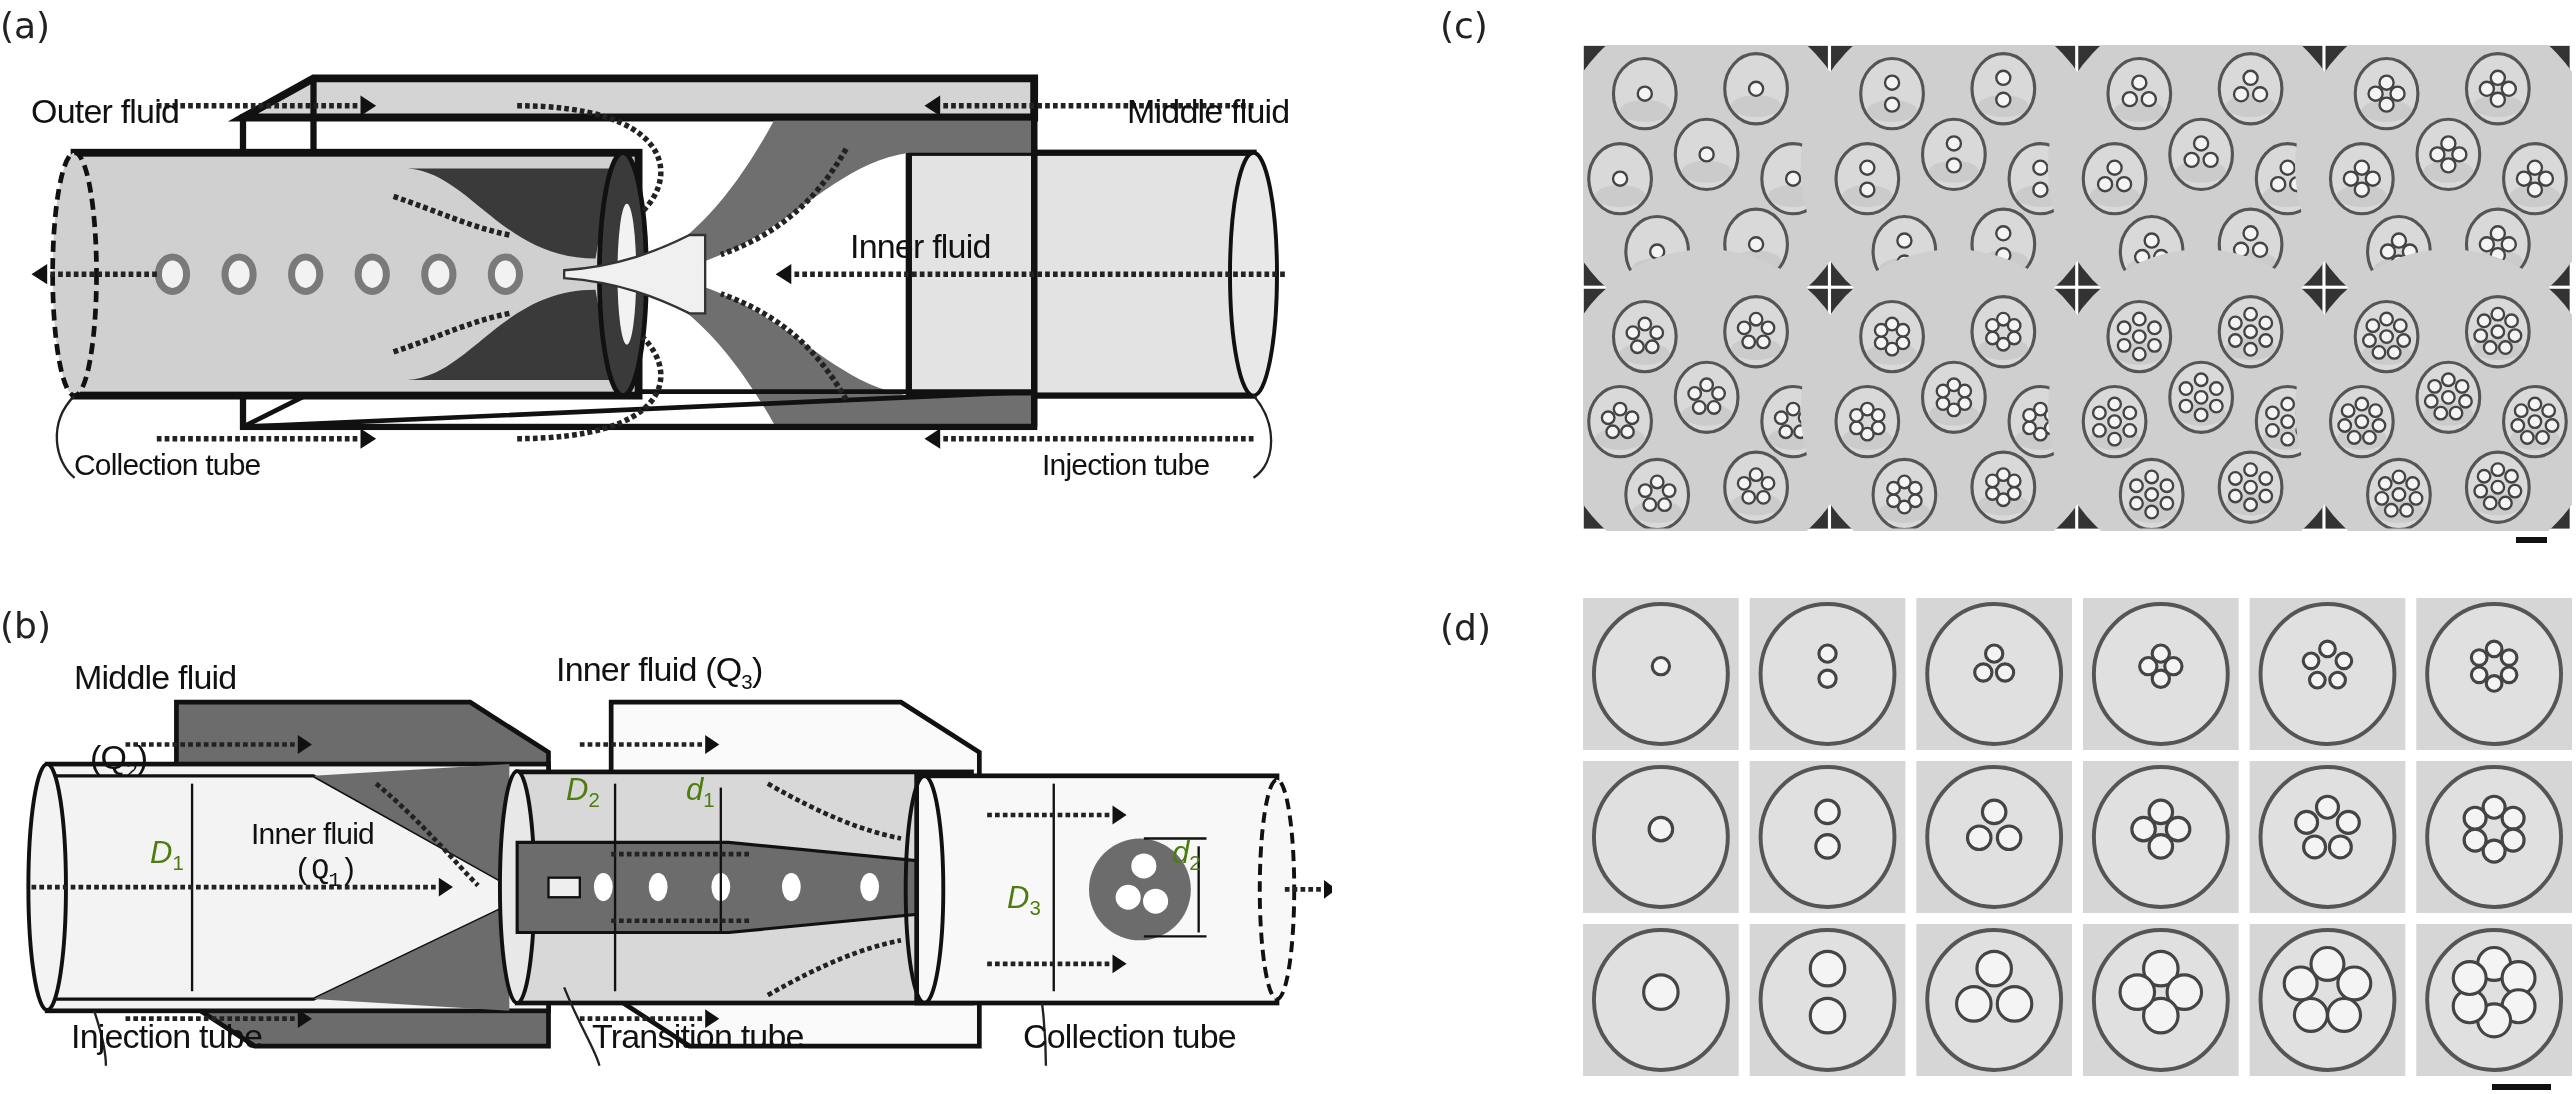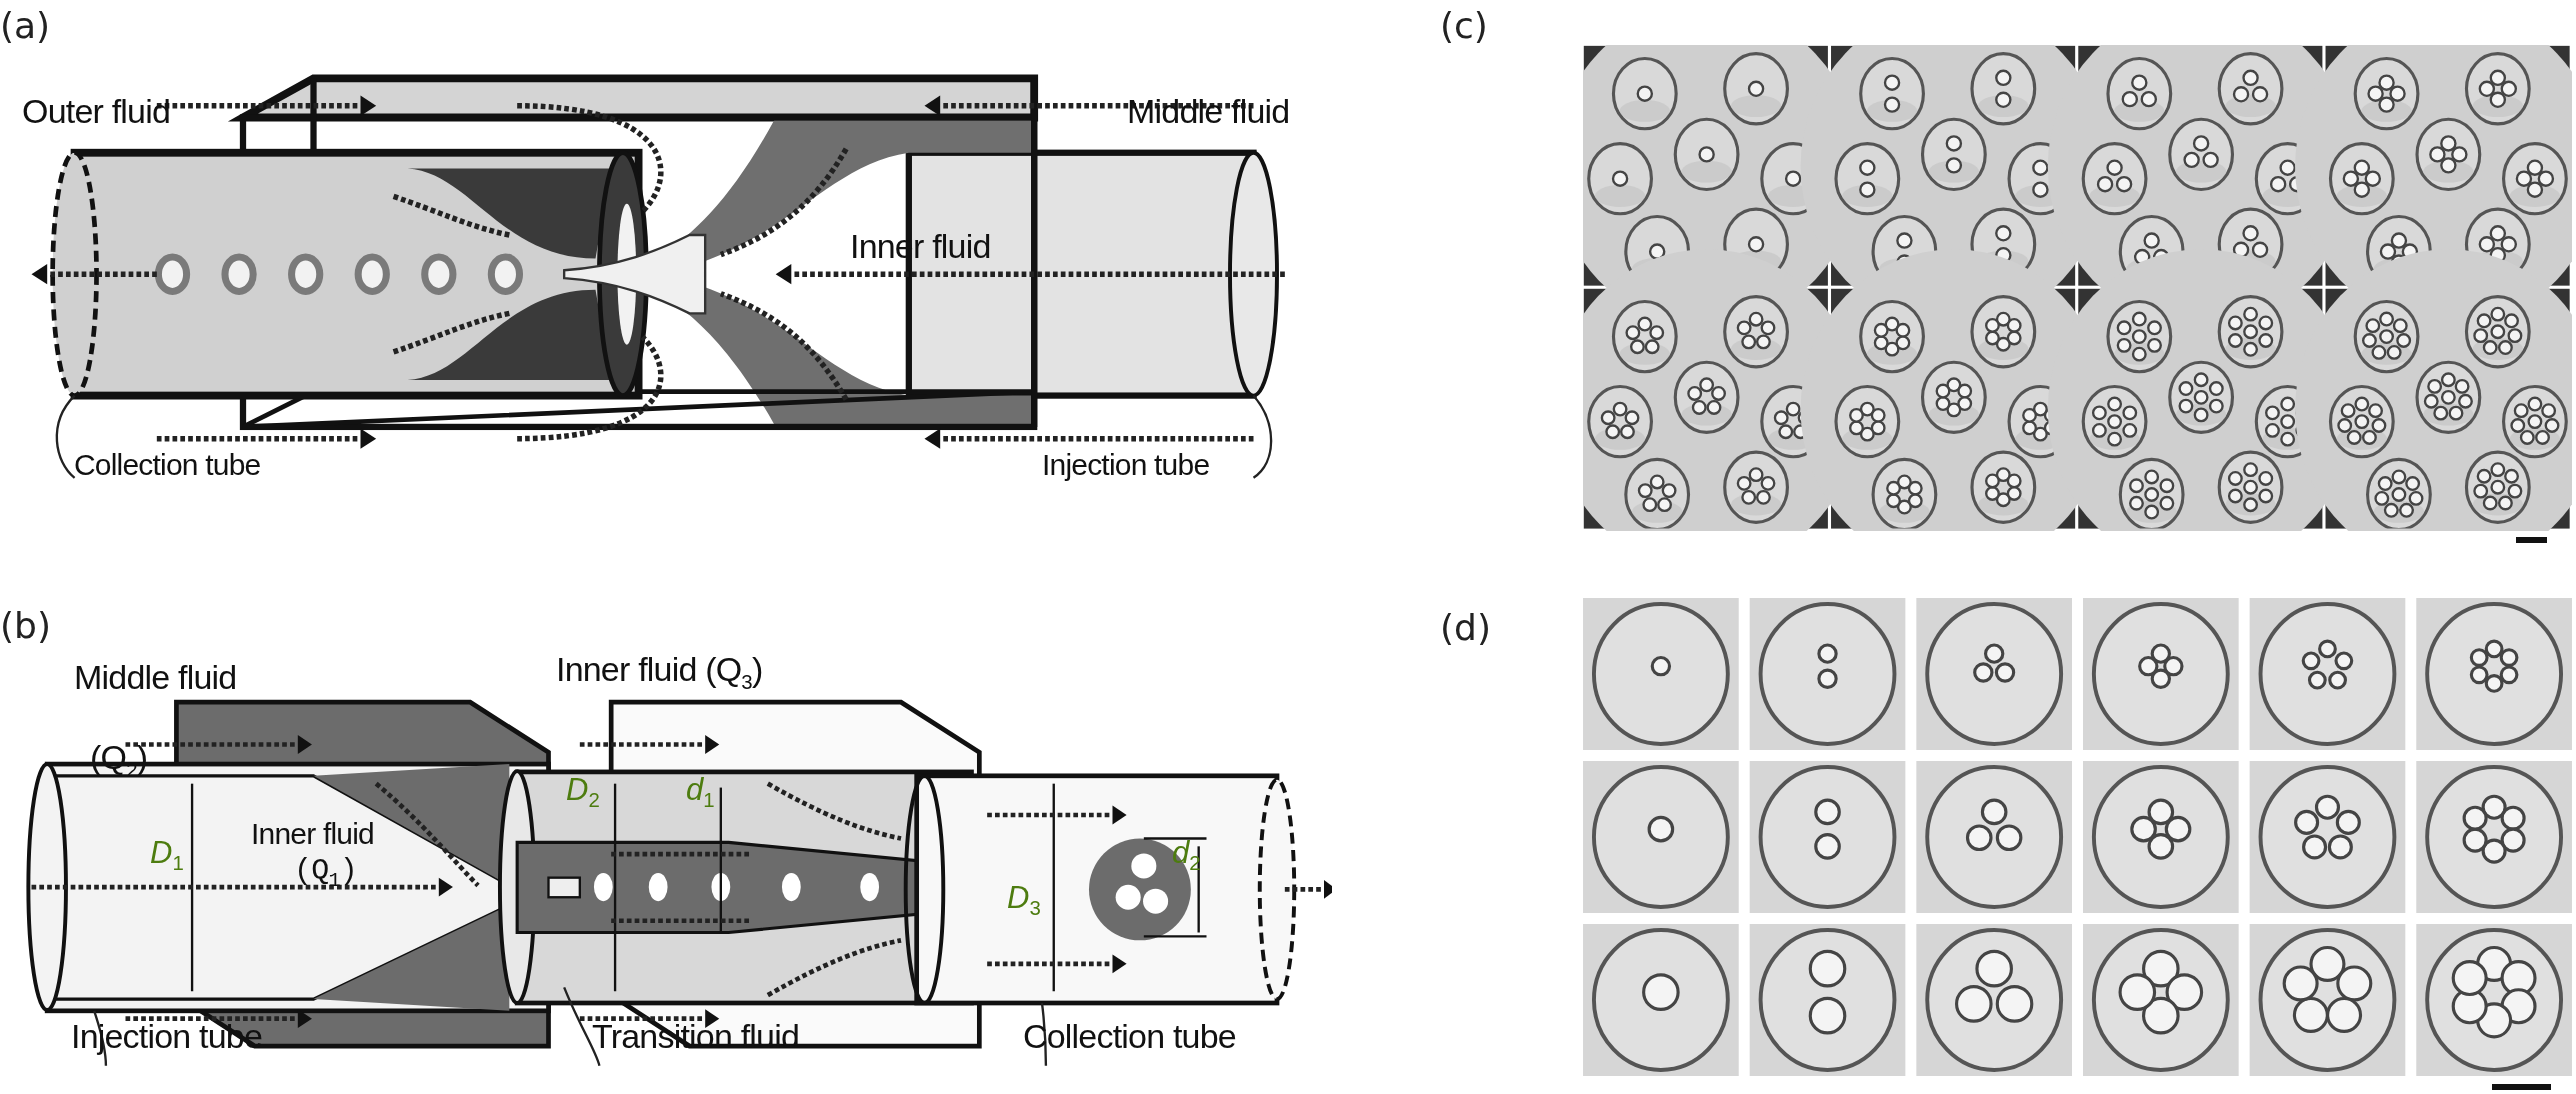--- a/index.html
+++ b/index.html
@@ -69,21 +69,21 @@
     <polygon points="460,547 480,560 460,573"></polygon>
     <polygon points="1200,122 1180,135 1200,148"></polygon>
     <polygon points="1200,547 1180,560 1200,573"></polygon>
     <polygon points="1010,337 990,350 1010,363"></polygon>
     <polygon points="60,337 40,350 60,363"></polygon>
   </g>
 
   <path d="M95,505 C60,540 70,590 95,610" stroke="#222" stroke-width="3" fill="none"></path>
   <path d="M1600,505 C1630,540 1630,590 1600,610" stroke="#222" stroke-width="3" fill="none"></path>
 </svg>
-<div class="lbl" style="left:22px;top:92px;font-size:34px;text-align:center;">Outer fluid</div>
+<div class="lbl" style="left:31px;top:92px;font-size:34px;text-align:center;">Outer fluid</div>
 <div class="lbl" style="left:1127px;top:92px;font-size:34px;">Middle fluid</div>
 <div class="lbl" style="left:850px;top:227px;font-size:34px;">Inner fluid</div>
 <div class="lbl" style="left:74px;top:448px;">Collection tube</div>
 <div class="lbl" style="left:1042px;top:448px;">Injection tube</div>
 
 <div class="panel-label" style="left:0;top:605px;">(b)</div>
 
 <svg width="1332" height="470" viewBox="0 0 1700 600" style="top:627px;">
 
   <polygon points="225,96 600,96 700,160 700,535 325,535 225,470" fill="#6c6c6c" stroke="#111" stroke-width="6"></polygon>
@@ -164,21 +164,21 @@
 <div class="lbl" style="left:90px;top:697px;font-size:34px;margin-top:41px;"><span>(Q</span><sub>2</sub><span>)</span></div>
 <div class="lbl" style="left:556px;top:650px;font-size:34px;"><span>Inner fluid (Q</span><sub>3</sub><span>)</span></div>
 <div class="lbl" style="left:251px;top:817px;">Inner fluid</div>
 <div class="lbl" style="left:294px;top:854px;font-family:Liberation Mono, monospace;"><span>(Q</span><sub>1</sub><span>)</span></div>
 <div class="sym" style="left:150px;top:835px;"><span>D</span><sub>1</sub></div>
 <div class="sym" style="left:566px;top:772px;"><span>D</span><sub>2</sub></div>
 <div class="sym" style="left:686px;top:772px;"><span>d</span><sub>1</sub></div>
 <div class="sym" style="left:1007px;top:880px;"><span>D</span><sub>3</sub></div>
 <div class="sym" style="left:1172px;top:835px;"><span>d</span><sub>2</sub></div>
 <div class="lbl" style="left:71px;top:1017px;font-size:34px;">Injection tube</div>
-<div class="lbl" style="left:592px;top:1017px;font-size:34px;">Transition fluid</div>
+<div class="lbl" style="left:592px;top:1017px;font-size:34px;">Transition tube</div>
 <div class="lbl" style="left:1023px;top:1017px;font-size:34px;">Collection tube</div>
 
 <div class="panel-label" style="left:1440px;top:4.7px;">(c)</div>
 <svg id="micro-c" class="micro" style="left:1583px;top:45px;" width="989" height="486" viewBox="0 0 1262 620">
     <g>
       <rect x="1" y="1" width="311.5" height="306" fill="#333"></rect>
       <ellipse cx="157.75" cy="155" rx="195.60999999999999" ry="204.60000000000002" fill="#cfcfcf"></ellipse>
       <clipPath id="cc0">
         <rect x="1" y="1" width="311.5" height="306"></rect>
       </clipPath>

